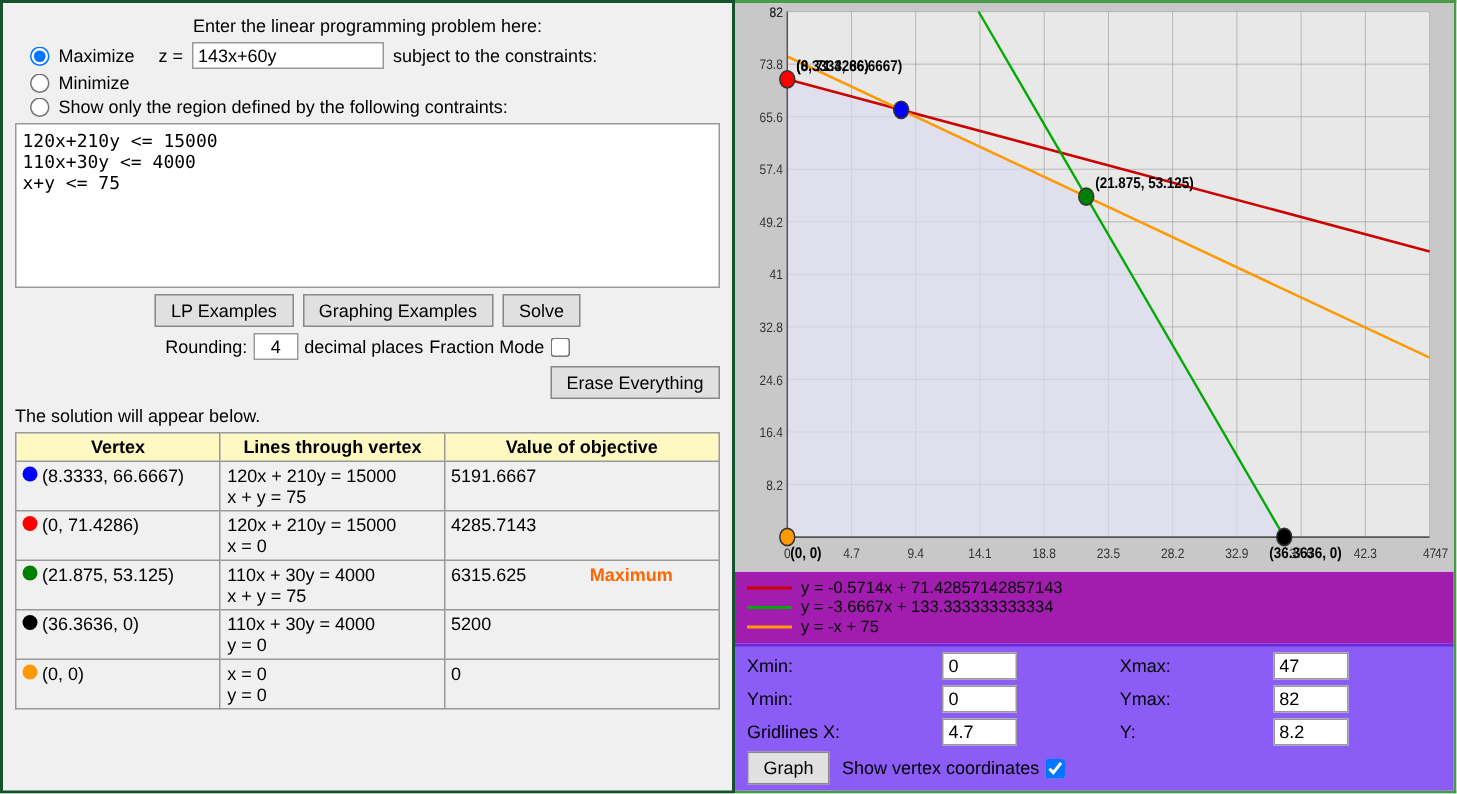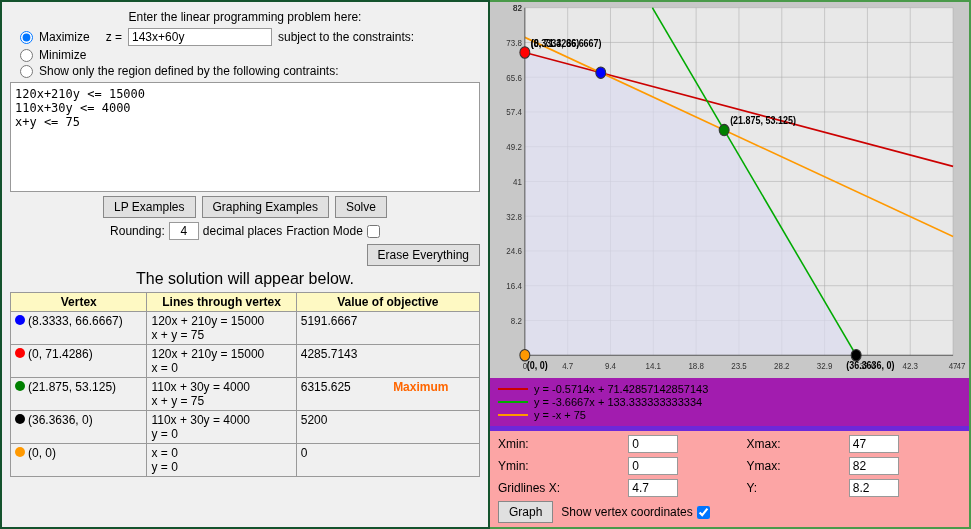--- a/index.html
+++ b/index.html
@@ -37,21 +37,21 @@
     .btn {
       padding: 3px 10px;
       border: 1px solid #888;
       background: #e0e0e0;
       cursor: pointer;
       font-size: 12px;
     }
     .rounding-row { display: flex; align-items: center; gap: 4px; justify-content: center; }
     .rounding-row input[type="text"] { width: 30px; border: 1px solid #999; padding: 1px 3px; text-align: center; }
     .erase-row { display: flex; justify-content: flex-end; }
-    .solution-label { text-align: center; font-size: 16px; }
+    .solution-label { text-align: left; font-size: 12px; }
     
     
     .solution-table {
       width: 100%;
       border-collapse: collapse;
       font-size: 12px;
     }
     .solution-table th {
       border: 1px solid #999;
       background: #fef9c3;
@@ -93,40 +93,40 @@
     }
     .legend-area {
       padding: 4px 8px;
       background: #a21caf;
       font-size: 11px;
     }
     .legend-item { display: flex; align-items: center; gap: 6px; margin: 1px 0; }
     .legend-line { width: 30px; height: 2px; display: inline-block; }
     .controls-area {
       padding: 4px 8px;
-      background: #fca5a5;
-      border-top: 5px solid #6d28d9;
+      background: #8b5cf6;
+      border-top: 2px solid #6d28d9;
     }
     .controls-grid { display: grid; grid-template-columns: auto auto auto auto; gap: 4px 6px; align-items: center; }
     .controls-input { width: 50px; border: 1px solid #999; padding: 1px 3px; font-size: 12px; }
     .graph-btn-row { display: flex; align-items: center; gap: 8px; margin-top: 4px; }
     .show-vertex-row { display: flex; align-items: center; gap: 4px; }
   </style>
 </head>
 <body>
 
 <div class="left-panel">
   <div class="header-text">Enter the linear programming problem here:</div>
 
   <div class="radio-group">
     <div class="radio-row objective-row">
       <input type="radio" name="opt" checked="" style="">
       <span>Maximize</span>
       <span style="margin-left:10px;">z =</span>
-      <input type="text" style="width: 144px; border: 1px solid rgb(153, 153, 153); padding: 1px 3px; font-size: 12px;" value="143x+60y">
+      <input type="text" style="width: 128px; border: 1px solid rgb(153, 153, 153); padding: 1px 3px; font-size: 12px;" value="143x+60y">
       <span>subject to the constraints:</span>
     </div>
     <div class="radio-row">
       <input type="radio" name="opt" style="">
       <span>Minimize</span>
     </div>
     <div class="radio-row">
       <input type="radio" name="opt" style="">
       <span>Show only the region defined by the following contraints:</span>
     </div>

